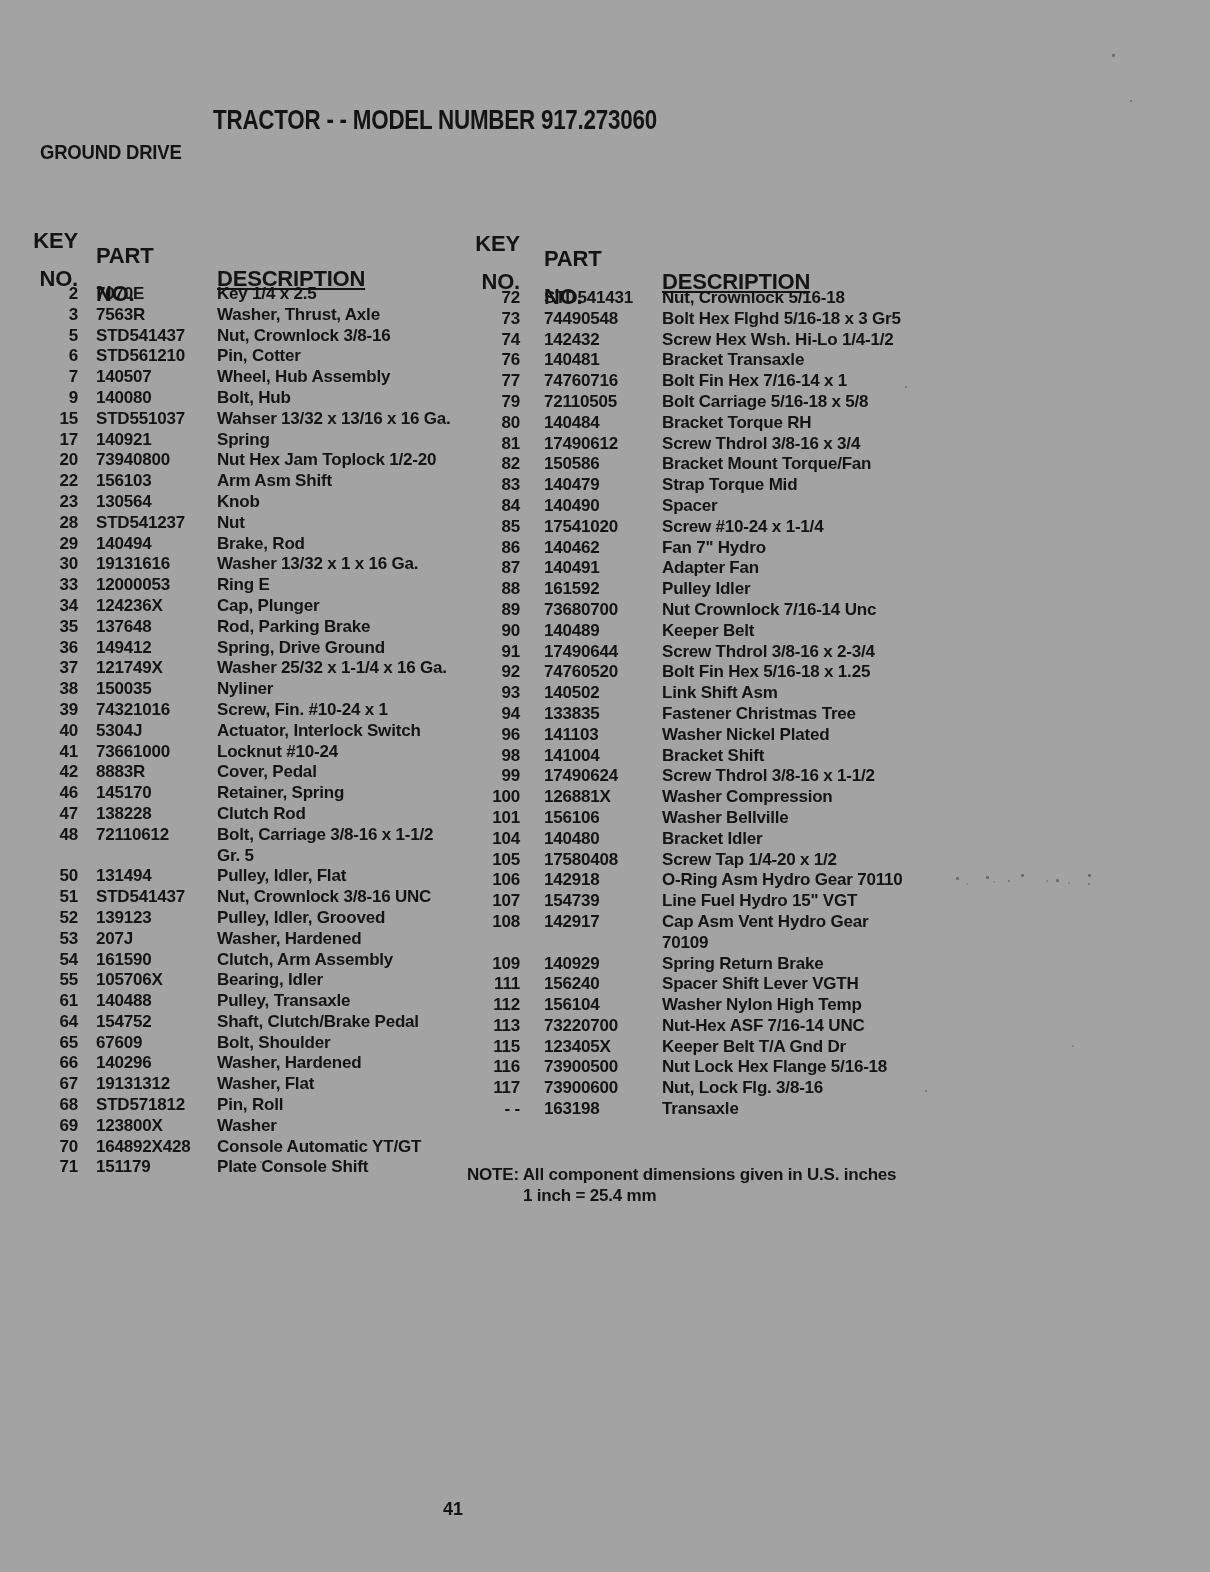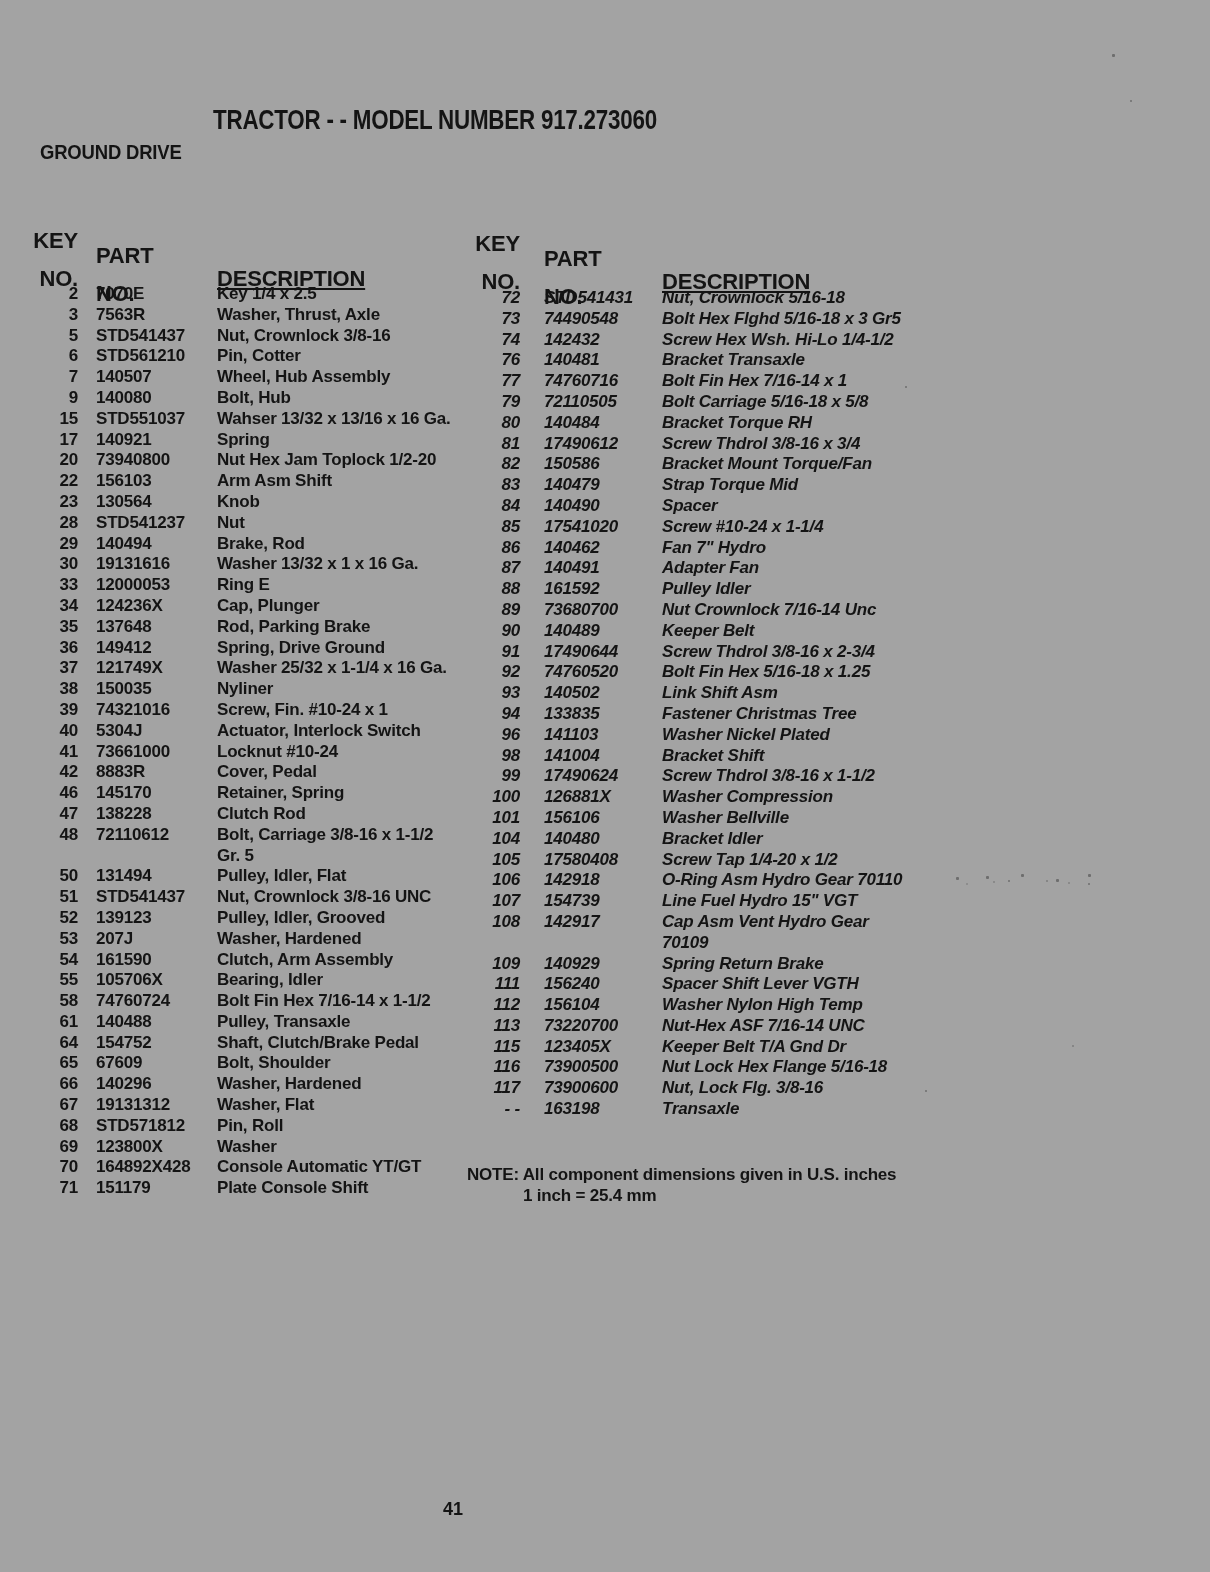--- a/index.html
+++ b/index.html
@@ -34,21 +34,21 @@
   #header-left{left:0;top:229px;}
   #header-right{left:442px;top:232px;}
   #header-right .hpart{padding-left:24px;}
   #header-right .hdesc{padding-left:21px;}
 
   .rows{
     position:absolute;width:500px;
     font-size:17px;font-weight:bold;line-height:20.8px;letter-spacing:-0.2px;
   }
   #left-rows{left:0;top:284px;width:478px;}
-  #right-rows{left:442px;top:288px;width:540px;font-style:italic;}
+  #right-rows{left:442px;top:288px;width:540px;}
   .prow{display:grid;grid-template-columns:78px 121px 1fr;}
   .cell{display:block;white-space:nowrap;}
   .cell.key{text-align:right;}
   .cell.part{padding-left:18px;}
   .cell.desc{padding-left:18px;}
   #right-rows .cell.part{padding-left:24px;}
   #right-rows .cell.desc{padding-left:21px;}
 
   .note{
     position:absolute;left:467px;top:1164px;
@@ -256,25 +256,20 @@
       </div>
       <div class="prow">
         <span class="cell key">54</span>
         <span class="cell part">161590</span>
         <span class="cell desc">Clutch, Arm Assembly</span>
       </div>
       <div class="prow">
         <span class="cell key">55</span>
         <span class="cell part">105706X</span>
         <span class="cell desc">Bearing, Idler</span>
-      </div>
-      <div class="prow">
-        <span class="cell key">58</span>
-        <span class="cell part">74760724</span>
-        <span class="cell desc">Bolt Fin Hex 7/16-14 x 1-1/2</span>
       </div>
       <div class="prow">
         <span class="cell key">61</span>
         <span class="cell part">140488</span>
         <span class="cell desc">Pulley, Transaxle</span>
       </div>
       <div class="prow">
         <span class="cell key">64</span>
         <span class="cell part">154752</span>
         <span class="cell desc">Shaft, Clutch/Brake Pedal</span>

